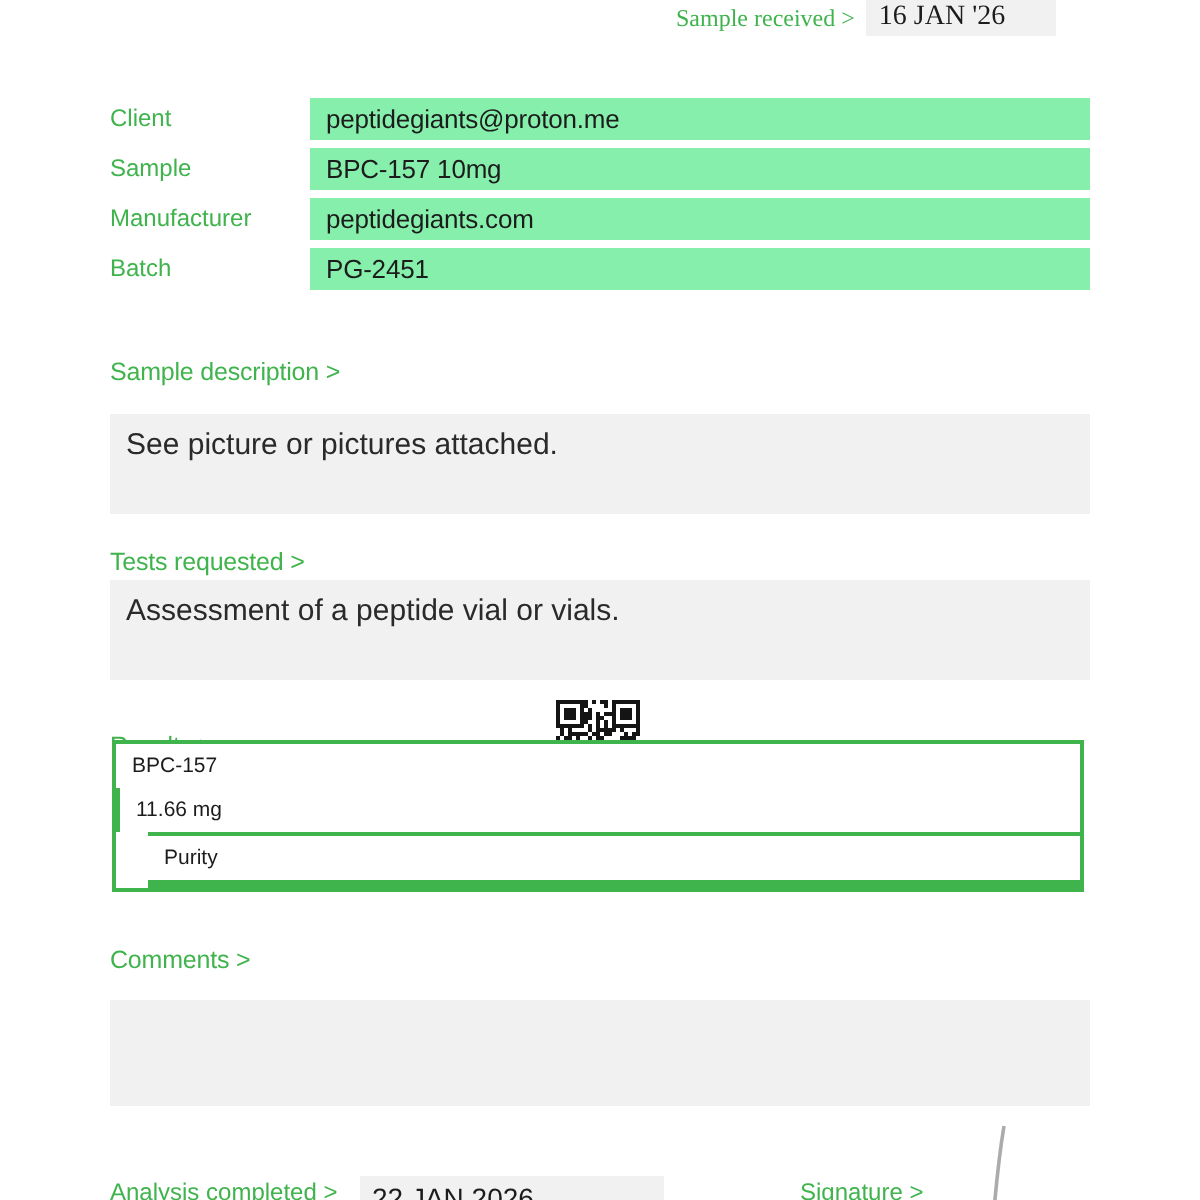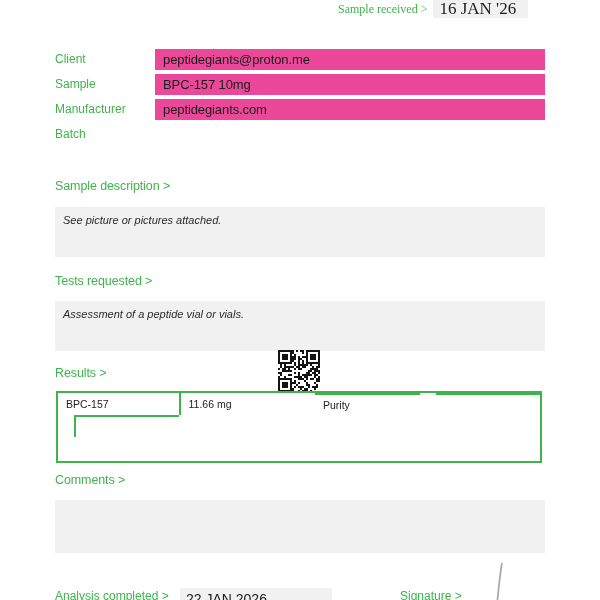--- a/index.html
+++ b/index.html
@@ -18,45 +18,44 @@
     font-size: 12.5px;
     color: #3fb34c;
     letter-spacing: -0.1px;
     white-space: nowrap;
   }
   .graybox {
     position: absolute;
     left: 55px;
     width: 490px;
     background: #f1f1f1;
-    font-size: 11px;
+    font-size: 15px;
     color: #2a2a2a;
     padding: 6px 8px;
     line-height: 1.3;
-    font-style: italic;
   }
   
   .received-row {
     position: absolute;
     top: 0; left: 338px;
     display: flex;
     align-items: flex-start;
     font-family: Liberation Serif, serif;
   }
   .received-label {
     font-size: 12px;
     line-height: 18px;
     color: #3fb34c;
     margin-right: 6px;
     white-space: nowrap;
   }
   .received-box {
     width: 95px; height: 18px;
     background: #f1f1f1;
-    font-size: 17px;
+    font-size: 14px;
     line-height: 18px;
     padding-left: 6px;
     color: #1c1c1c;
     white-space: nowrap;
   }
   
   .info-rows {
     position: absolute;
     top: 49px; left: 55px;
     width: 490px;
@@ -68,42 +67,42 @@
   }
   .info-label {
     width: 100px;
     font-size: 12px;
     line-height: 21px;
     color: #3fb34c;
     white-space: nowrap;
   }
   .info-value {
     flex: 1;
-    background: #ec4899;
+    background: #86efac;
     font-size: 13px;
     line-height: 21px;
     padding-left: 8px;
     color: #1c1c1c;
     letter-spacing: -0.1px;
     white-space: nowrap;
   }
   
   .qr {
     position: absolute;
     left: 278px; top: 350px;
     width: 42px; height: 42px;
   }
   
   .results-table {
     position: absolute;
-    left: 56px; top: 391px;
+    left: 56px; top: 370px;
     width: 486px;
     border: 2px solid #3fb34c;
     display: grid;
-    grid-template-columns: 1fr 1fr 1fr 1fr;
+    grid-template-columns: 1fr;
     grid-template-rows: 22px 22px 24px;
     background: #ffffff;
   }
   .results-table .cell {
     font-size: 10.5px;
     color: #1c1c1c;
     padding-left: 8px;
     display: flex;
     align-items: center;
     white-space: nowrap;
@@ -158,28 +157,29 @@
   <div class="info-row">
     <span class="info-label">Sample</span>
     <span class="info-value">BPC-157 10mg</span>
   </div>
   <div class="info-row">
     <span class="info-label">Manufacturer</span>
     <span class="info-value">peptidegiants.com</span>
   </div>
   <div class="info-row">
     <span class="info-label">Batch</span>
+    <span class="info-value">PG-2451</span>
   </div>
 </div>
 
 <div class="heading" style="top:179px;">Sample description &gt;</div>
 <div class="graybox" style="top:207px; height:50px;">See picture or pictures attached.</div>
 
 <div class="heading" style="top:274px;">Tests requested &gt;</div>
-<div class="graybox" style="top:301px; height:50px;">Assessment of a peptide vial or vials.</div>
+<div class="graybox" style="top:290px; height:50px;">Assessment of a peptide vial or vials.</div>
 
 <svg class="qr" id="qr-svg" viewBox="0 0 21 21" shape-rendering="crispEdges">
     <rect x="0" y="0" width="1" height="1" fill="#141414"></rect>
     <rect x="1" y="0" width="1" height="1" fill="#141414"></rect>
     <rect x="2" y="0" width="1" height="1" fill="#141414"></rect>
     <rect x="3" y="0" width="1" height="1" fill="#141414"></rect>
     <rect x="4" y="0" width="1" height="1" fill="#141414"></rect>
     <rect x="5" y="0" width="1" height="1" fill="#141414"></rect>
     <rect x="6" y="0" width="1" height="1" fill="#141414"></rect>
     <rect x="7" y="0" width="1" height="1" fill="#141414"></rect>

